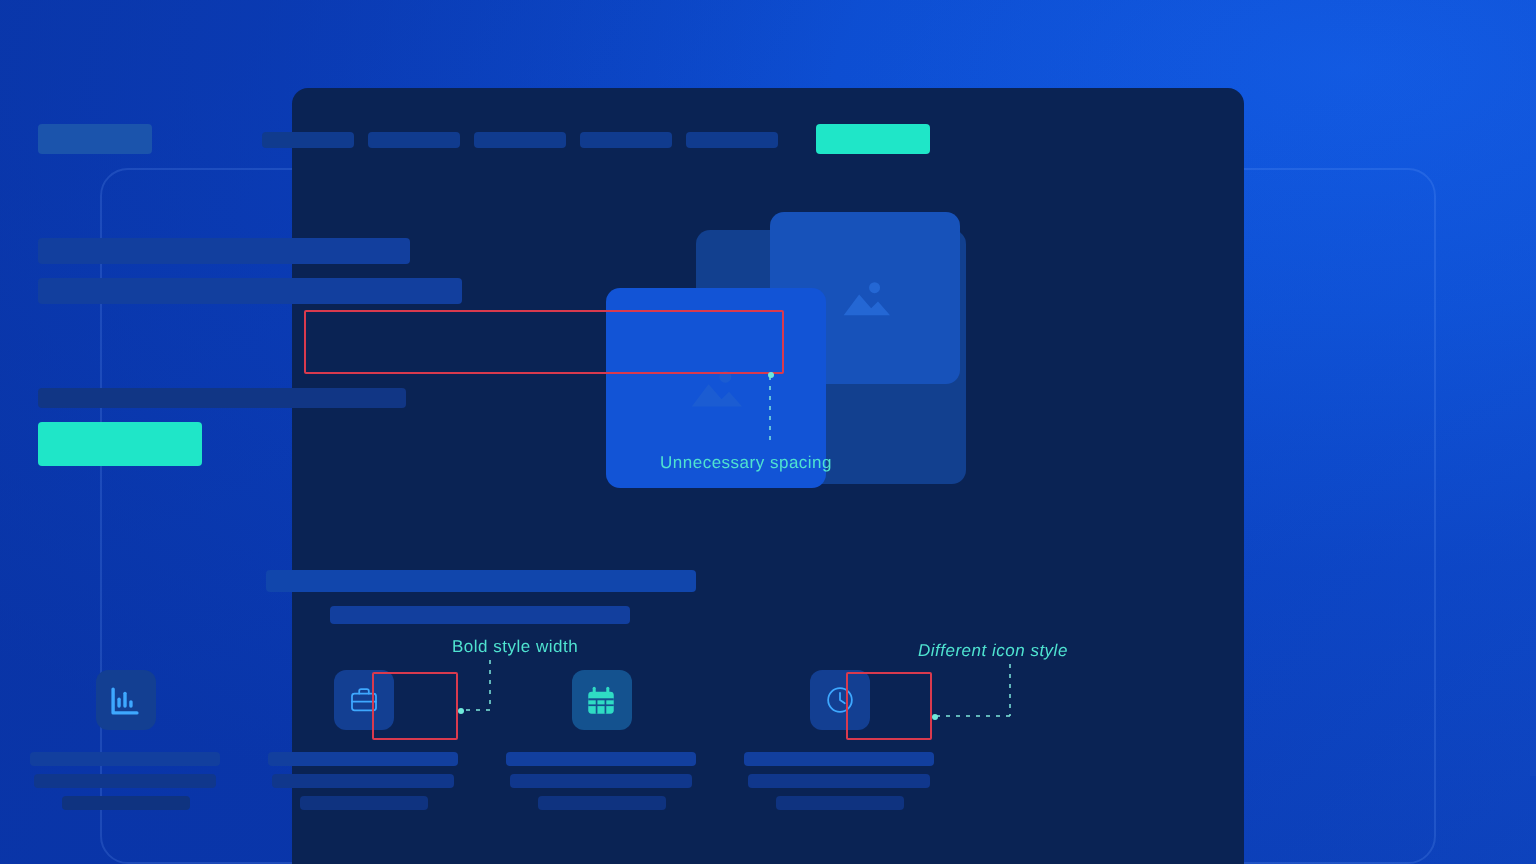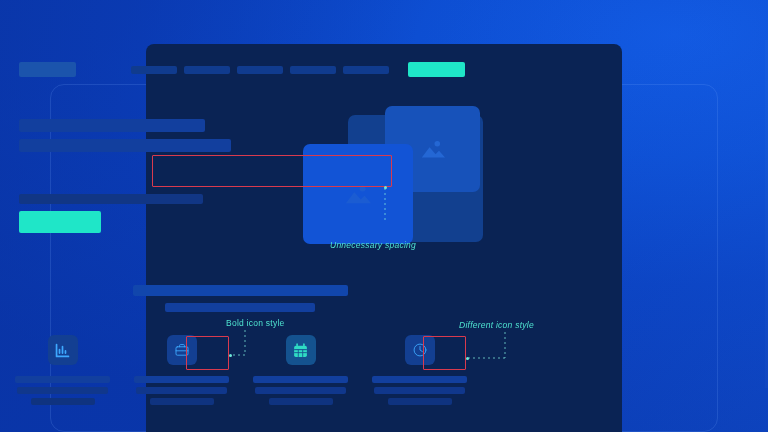--- a/index.html
+++ b/index.html
@@ -107,21 +107,21 @@
   .rb-icon1   { left:186px; top:336px; width:43px;  height:34px; }
   .rb-icon3   { left:423px; top:336px; width:43px;  height:34px; }
 
   .anno-label {
     position:absolute;
     color:#4fe3d0;
     font-size:8.5px;
     letter-spacing:.25px;
     white-space:nowrap;
   }
-  .al-spacing { left:330px; top:240px;font-style:italic; }
+  .al-spacing { left:330px; top:226px; }
   .al-bold    { left:226px; top:318px; }
   .al-style   { left:459px; top:320px;font-style:italic; }
 
   .leader { position:absolute; pointer-events:none; }
   .dot {
     position:absolute; width:3px; height:3px;
     background:#6fe9da; border-radius:50%;
   }
 
   .scrollbar-hint {
@@ -255,14 +255,14 @@
 
   <line x1="505" y1="332" x2="505" y2="358" stroke="#7fe9dc" stroke-width="1" stroke-dasharray="2 3" opacity=".75"></line>
   <line x1="505" y1="358" x2="468" y2="358" stroke="#7fe9dc" stroke-width="1" stroke-dasharray="2 3" opacity=".75"></line>
 </svg>
 
 <div class="dot" style="left:384px;top:186px"></div>
 <div class="dot" style="left:229px;top:354px"></div>
 <div class="dot" style="left:466px;top:357px"></div>
 
 <div class="anno-label al-spacing">Unnecessary spacing</div>
-<div class="anno-label al-bold">Bold icon style</div>
+<div class="anno-label al-bold">Bold style width</div>
 <div class="anno-label al-style">Different icon style</div>
 
 </body></html>

